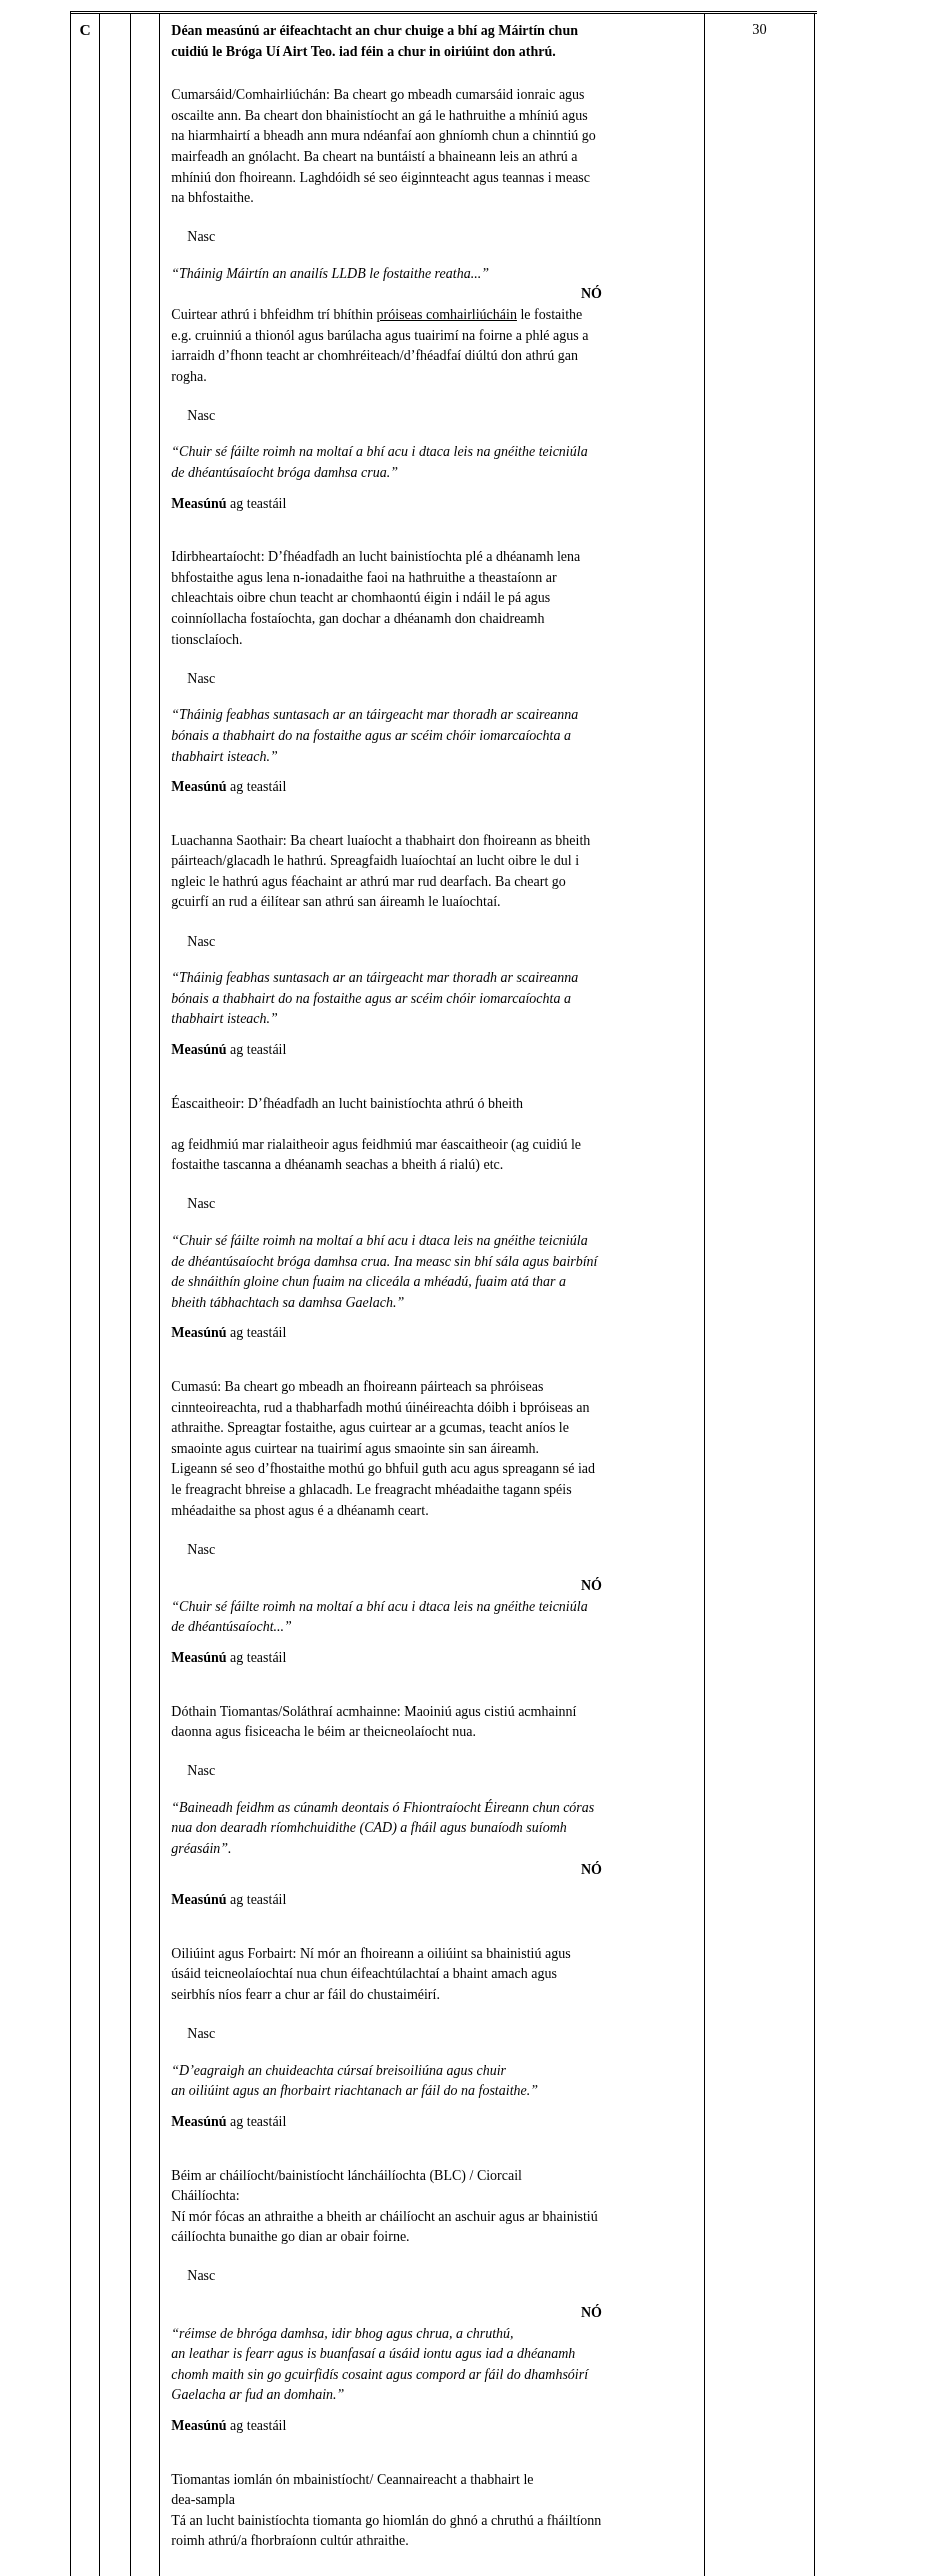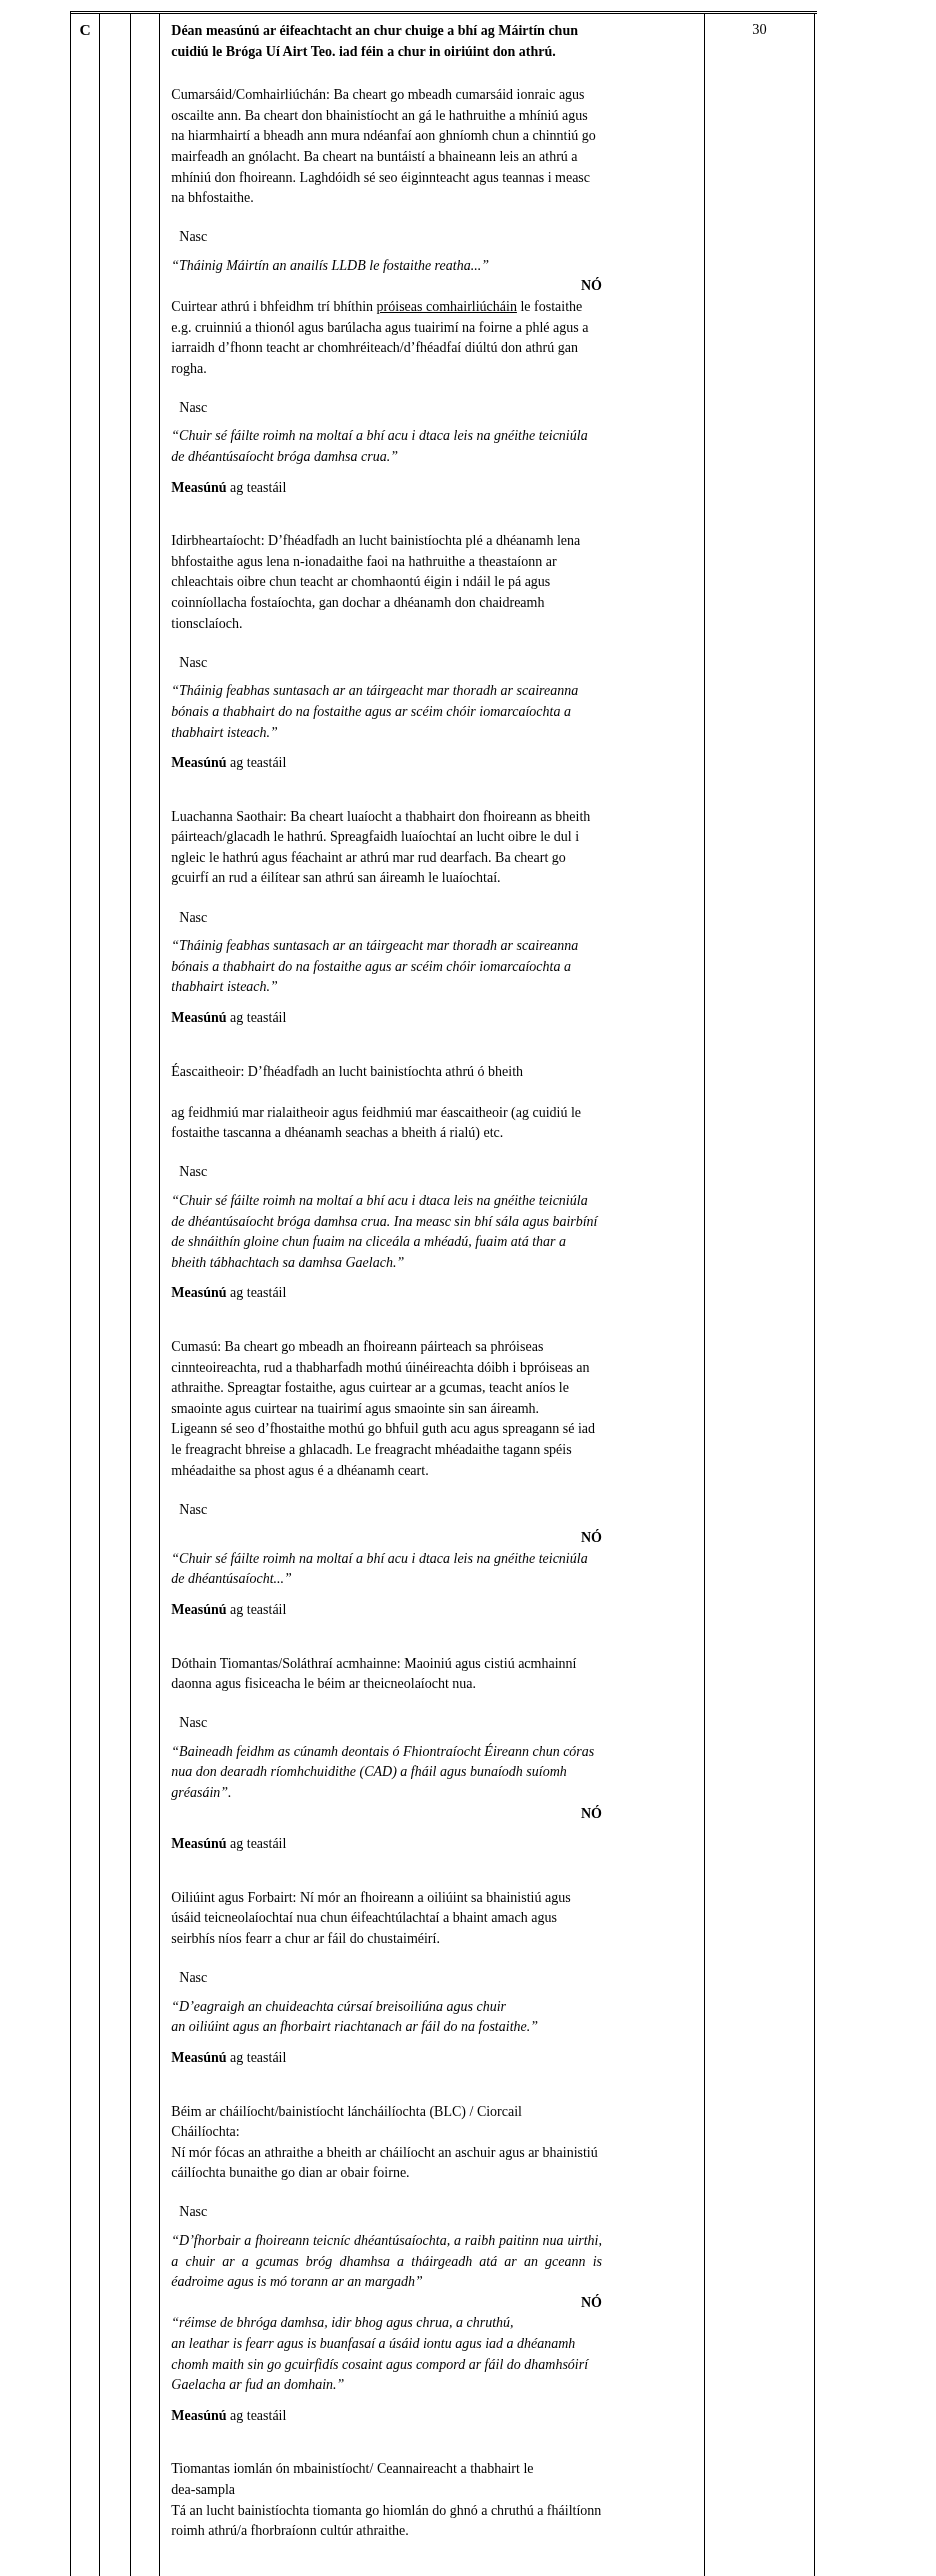--- a/index.html
+++ b/index.html
@@ -16,21 +16,21 @@
   .cell{border-right:1px solid #000;box-sizing:border-box;flex:0 0 auto;}
   .c-label{width:29px;padding-top:7.2px;text-align:center;font-weight:bold;font-size:15.5px;}
   .c-e1{width:31px;}
   .c-e2{width:29px;}
   .c-main{width:545px;padding:7.2px 102px 20.6px 11.3px;}
   .c-marks{width:110px;padding-top:7.2px;text-align:center;font-size:14.4px;}
 
   .blk{font-size:14px;line-height:20.6px;white-space:pre-line;}
   .title{font-weight:bold;margin-bottom:23px;}
   .para{margin-bottom:18.5px;}
-  .nasc{margin:8px;}
+  .nasc{margin:16px;}
   .quote{font-style:italic;margin:0;}
   .quote.just{text-align:justify;}
   .or{text-align:right;font-weight:bold;margin:0;}
   .measunu{margin-top:10px;margin-bottom:33px;}
   .measunu .mb{font-weight:bold;}
   .u{text-decoration:underline;}
 </style>
 </head>
 <body>
 
@@ -78,21 +78,20 @@
         <div class="blk measunu"><span class="mb">Measúnú</span><span> ag teastáil</span></div>
         <div class="blk para">Oiliúint agus Forbairt: Ní mór an fhoireann a oiliúint sa bhainistiú agus úsáid teicneolaíochtaí nua chun éifeachtúlachtaí a bhaint amach agus seirbhís níos fearr a chur ar fáil do chustaiméirí.</div>
         <div class="blk nasc">Nasc</div>
         <div class="blk quote">“D’eagraigh an chuideachta cúrsaí breisoiliúna agus chuir
 an oiliúint agus an fhorbairt riachtanach ar fáil do na fostaithe.”</div>
         <div class="blk measunu"><span class="mb">Measúnú</span><span> ag teastáil</span></div>
         <div class="blk para">Béim ar cháilíocht/bainistíocht láncháilíochta (BLC) / Ciorcail
 Cháilíochta:
 Ní mór fócas an athraithe a bheith ar cháilíocht an aschuir agus ar bhainistiú cáilíochta bunaithe go dian ar obair foirne.</div>
         <div class="blk nasc">Nasc</div>
-        <div class="blk quote just">“D’fhorbair a fhoireann teicníc dhéantúsaíochta, a raibh paitinn nua uirthi, a chuir ar a gcumas bróg dhamhsa a tháirgeadh atá ar an gceann is éadroime agus is mó torann ar an margadh”</div>
         <div class="blk or">NÓ</div>
         <div class="blk quote">“réimse de bhróga damhsa, idir bhog agus chrua, a chruthú,
 an leathar is fearr agus is buanfasaí a úsáid iontu agus iad a dhéanamh chomh maith sin go gcuirfidís cosaint agus compord ar fáil do dhamhsóirí Gaelacha ar fud an domhain.”</div>
         <div class="blk measunu"><span class="mb">Measúnú</span><span> ag teastáil</span></div>
         <div class="blk para">Tiomantas iomlán ón mbainistíocht/ Ceannaireacht a thabhairt le
 dea-sampla
 Tá an lucht bainistíochta tiomanta go hiomlán do ghnó a chruthú a fháiltíonn roimh athrú/a fhorbraíonn cultúr athraithe.</div>
       </div>
     <div class="cell c-marks">
       <span>30</span>

